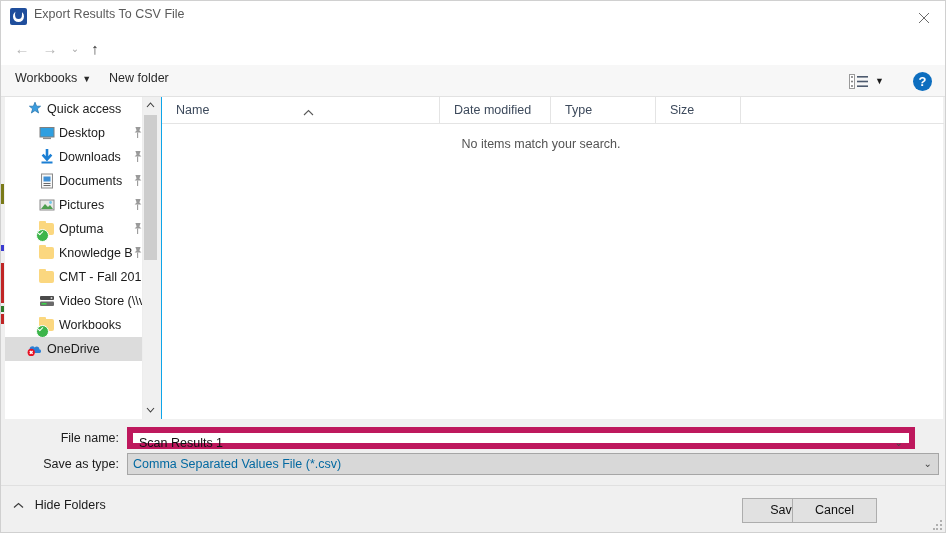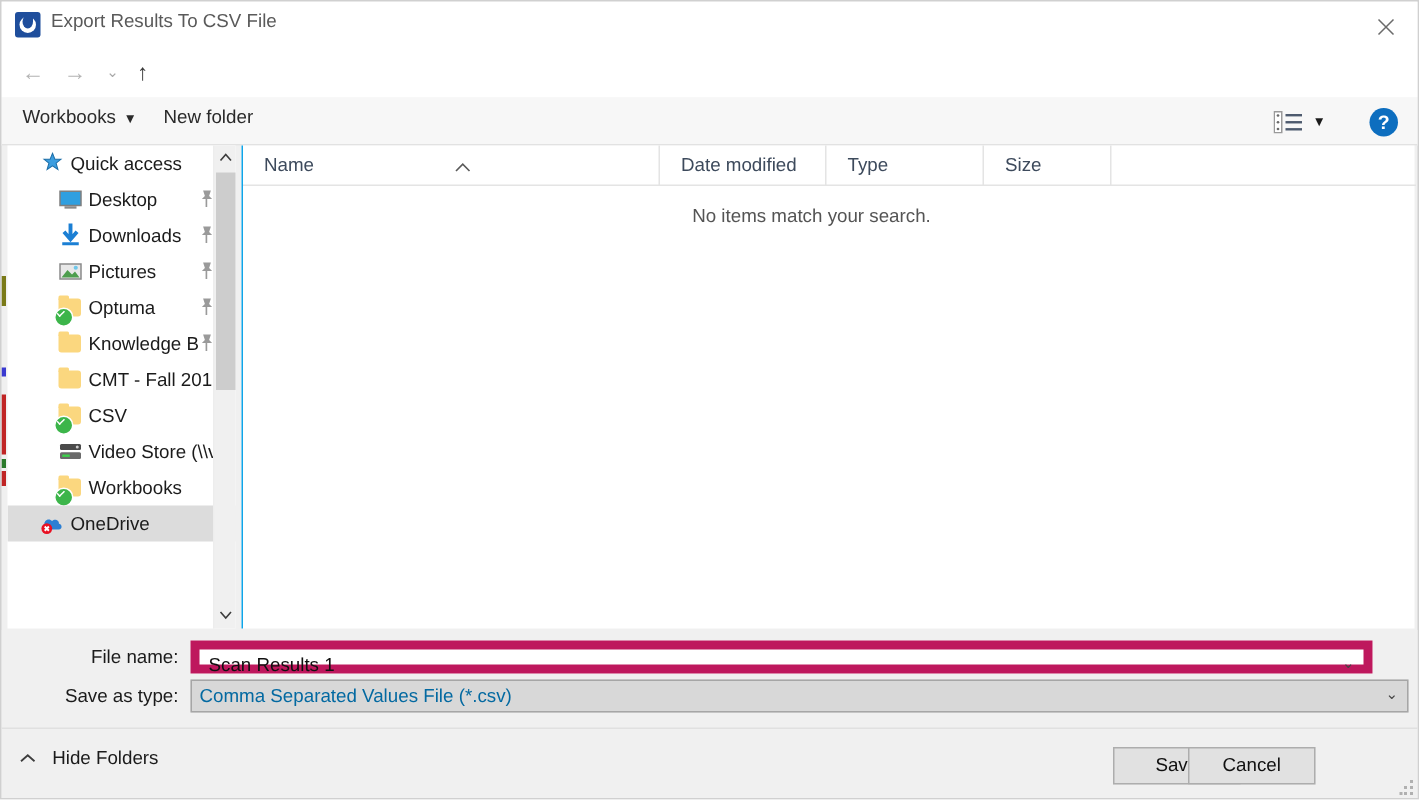--- a/index.html
+++ b/index.html
@@ -452,20 +452,33 @@
             <rect x="2.5" y="12.5" width="11" height="2" fill="#1b7fd4"></rect>
           </svg></div>
         <div class="lbl">Downloads</div>
         <div class="pin"><svg viewBox="0 0 11 13" width="11" height="13">
             <path d="M3.4 1 L8.6 1 L7.4 4.6 L9.4 6.6 L2.6 6.6 L4.6 4.6 Z" fill="#9a9a9a"></path>
             <path d="M5.6 6.6 L5.6 12" stroke="#9a9a9a" stroke-width="1.1"></path>
           </svg></div>
       </div>
       <div class="side-item lvl1">
         <div class="ico"><svg viewBox="0 0 16 16" width="16" height="16">
+            <rect x="2.5" y="1" width="11" height="14" fill="#f7f7f7" stroke="#8a8a8a" stroke-width="1"></rect>
+            <rect x="4.5" y="3.5" width="7" height="5" fill="#3f8fd4"></rect>
+            <rect x="4.5" y="10" width="7" height="1" fill="#6a6a6a"></rect>
+            <rect x="4.5" y="12" width="7" height="1" fill="#6a6a6a"></rect>
+          </svg></div>
+        <div class="lbl">Documents</div>
+        <div class="pin"><svg viewBox="0 0 11 13" width="11" height="13">
+            <path d="M3.4 1 L8.6 1 L7.4 4.6 L9.4 6.6 L2.6 6.6 L4.6 4.6 Z" fill="#9a9a9a"></path>
+            <path d="M5.6 6.6 L5.6 12" stroke="#9a9a9a" stroke-width="1.1"></path>
+          </svg></div>
+      </div>
+      <div class="side-item lvl1">
+        <div class="ico"><svg viewBox="0 0 16 16" width="16" height="16">
             <rect x="1" y="3" width="14" height="10" fill="#e8e8e8" stroke="#8a8a8a" stroke-width="1"></rect>
             <path d="M2 12 L6 7 L9 10 L11 8 L14 12 Z" fill="#4e9e4e"></path>
             <circle cx="11.5" cy="5.5" r="1.4" fill="#6fc7ea"></circle>
           </svg></div>
         <div class="lbl">Pictures</div>
         <div class="pin"><svg viewBox="0 0 11 13" width="11" height="13">
             <path d="M3.4 1 L8.6 1 L7.4 4.6 L9.4 6.6 L2.6 6.6 L4.6 4.6 Z" fill="#9a9a9a"></path>
             <path d="M5.6 6.6 L5.6 12" stroke="#9a9a9a" stroke-width="1.1"></path>
           </svg></div>
       </div>
@@ -491,28 +504,20 @@
             <path d="M5.6 6.6 L5.6 12" stroke="#9a9a9a" stroke-width="1.1"></path>
           </svg></div>
       </div>
       <div class="side-item lvl1">
         <div class="ico">
           <div class="ic-folder" style="position: absolute; left: 0px; top: 2px; width: 15px; height: 12px;"></div>
         </div>
         <div class="lbl">CMT - Fall 2017</div>
       </div>
       <div class="side-item lvl1">
-        <div class="ico">
-          <div class="ic-folder sync" style="position: absolute; left: 0px; top: 2px; width: 15px; height: 12px;">
-            <i class="chk"></i>
-          </div>
-        </div>
-        <div class="lbl">CSV</div>
-      </div>
-      <div class="side-item lvl1">
         <div class="ico"><svg viewBox="0 0 16 16" width="16" height="16">
             <rect x="1" y="3" width="14" height="4" rx="1" fill="#4a4a4a"></rect>
             <rect x="1" y="8.5" width="14" height="4.5" rx="1" fill="#6a6a6a"></rect>
             <rect x="2.5" y="10" width="5" height="1.6" fill="#3cd24a"></rect>
             <circle cx="12.5" cy="5" r="1" fill="#cfcfcf"></circle>
           </svg></div>
         <div class="lbl">Video Store (\\vi</div>
       </div>
       <div class="side-item lvl1">
         <div class="ico">

